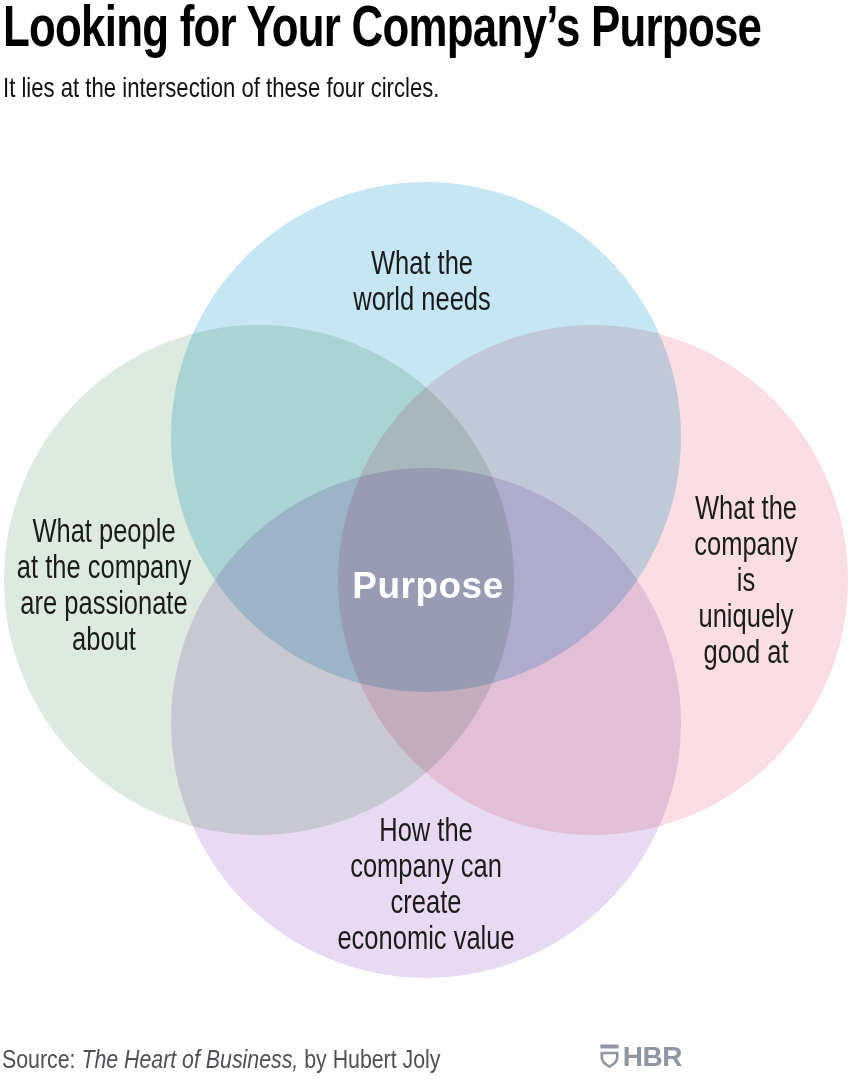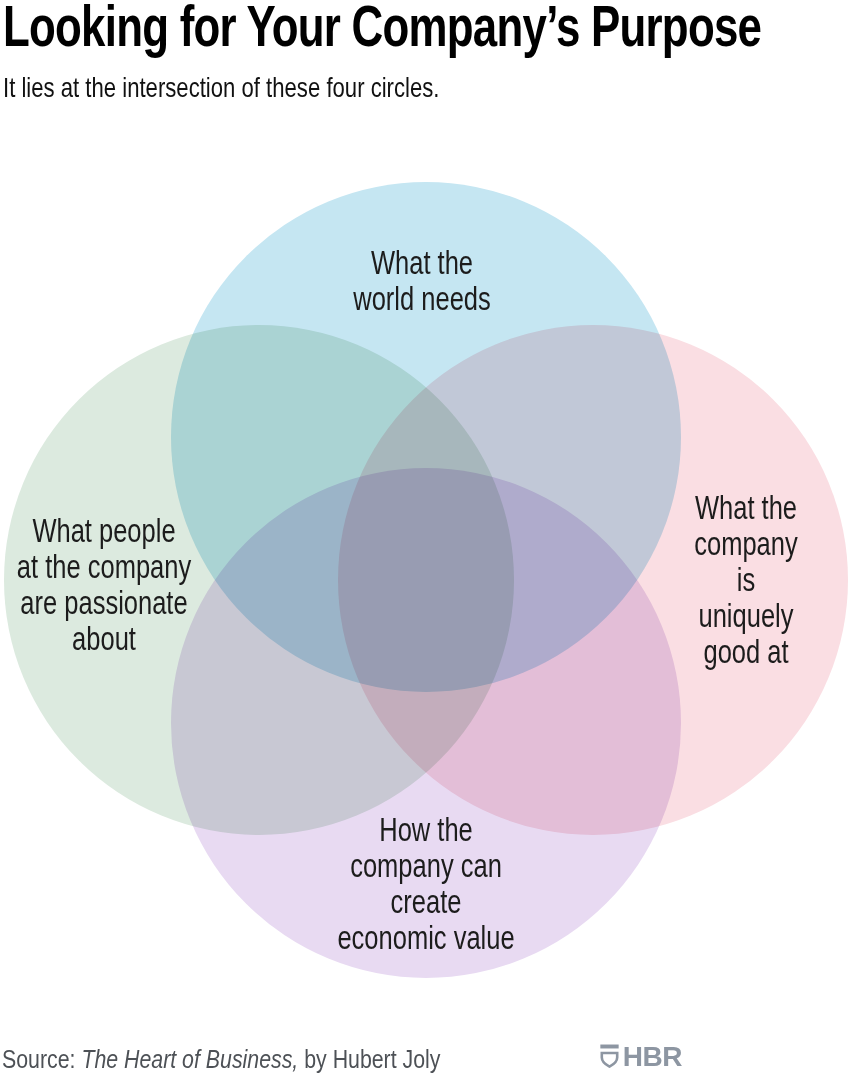--- a/index.html
+++ b/index.html
@@ -81,20 +81,21 @@
 are passionate
 about</div>
   <div class="vlabel" style="left:746px; top:579px;">What the
 company
 is uniquely
 good at</div>
   <div class="vlabel" style="left:426px; top:883px;">How the
 company can create
 economic value</div>
 
+  <div class="purpose">Purpose</div>
 
   <div class="source"><span>Source: </span><span class="it">The Heart of Business,</span><span> by Hubert Joly</span></div>
 
   <div class="brand">
     <svg class="shield" viewBox="0 0 20 25" xmlns="http://www.w3.org/2000/svg">
       <rect x="1.2" y="0.5" width="17.6" height="3.8"></rect>
       <path d="M2.6 8.6 H17.4 V13 C17.4 16.8 14.6 19.4 10 21.7 C5.4 19.4 2.6 16.8 2.6 13 Z"></path>
     </svg>
     <span class="brand-text">HBR</span>
   </div>

